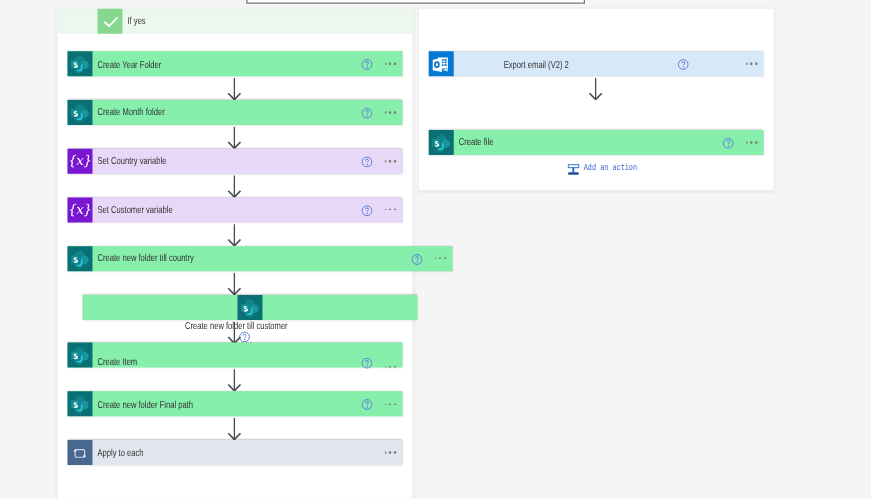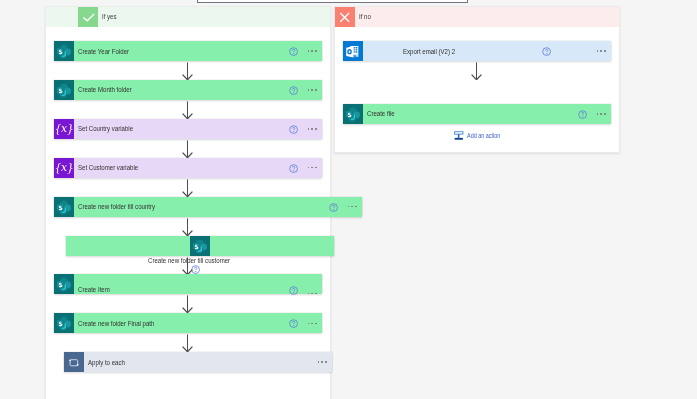--- a/index.html
+++ b/index.html
@@ -32,36 +32,36 @@
   .card .ico{width:20px;height:20px;flex:0 0 20px;position:relative;display:block;}
   .card .ttl{font-size:8px;color:#323130;margin-left:3.9px;flex:1 1 auto;white-space:nowrap;
              transform:scaleX(0.760);transform-origin:left center;}
   .card .help{width:9.2px;height:9.2px;flex:0 0 9.2px;margin-right:9.3px;line-height:0;position:relative;top:0.5px;display:block;}
   .card .dots{flex:0 0 auto;margin-right:5.3px;display:flex;align-items:center;gap:2.2px;}
   .card .dots i{display:block;width:1.6px;height:1.6px;border-radius:50%;background:#7c7a77;}
 
   .bg-sp{background:#86efac;}
   .bg-var{background:#e8d8f8;}
   .bg-out{background:#d7e8f8;gap:36px;}
-  .bg-loop{background:#e2e6ef;margin-left:10px;}
+  .bg-loop{background:#e2e6ef;}
 
   .ic-sp{background:#0a7074;}
   .ic-var{background:#7816d1;}
   .ic-out{background:#0479d4;}
   .ic-loop{background:#496890;}
 
   .varglyph{font-family:"DejaVu Serif",serif;font-style:italic;color:#fff;font-size:10.8px;
             line-height:20px;text-align:center;display:block;letter-spacing:-0.3px;}
 
   
   .arrow{position:absolute;width:13px;}
   .arrow svg{display:block;}
 
   
-  .addaction{position:absolute;display:flex;align-items:center;}
+  .addaction{position:absolute;display:flex;align-items:center;font-family:Liberation Mono, monospace;}
   .addaction .aicon{width:9.6px;height:9.6px;flex:0 0 9.6px;margin-right:3.2px;line-height:0;display:block;}
   .addaction .alabel{font-size:7.2px;color:#3a5fd0;white-space:nowrap;transform:scaleX(0.76);transform-origin:left center;}
 </style>
 </head>
 <body>
 
 <div class="stage">
   <div class="topbox"></div>
   <div id="panels">
       <div class="panel panel-yes">  
@@ -290,28 +290,20 @@
           <span class="ttl">Apply to each</span>  
           <span class="help"></span>  
           <span class="dots">
             <i></i>
             <i></i>
             <i></i>
           </span>
         </div>
       </div>
       <div class="panel panel-no">  
-        <div class="hdr hdr-no">    
-          <span class="sq sq-no">
-            <svg width="20" height="20" viewBox="0 0 20 20" xmlns="http://www.w3.org/2000/svg">
-              <path d="M5.3 5.9 L14.1 14.7 M14.1 5.9 L5.3 14.7" stroke="#ffffff" stroke-width="1.35" fill="none" stroke-linecap="butt"></path>
-            </svg>
-          </span>    
-          <span class="lbl">If no</span>  
-        </div>
         <div class="card bg-out" style="left:8px;top:34px;width:268px;">  
           <span class="ico ic-out"><svg width="20" height="20" viewBox="0 0 20 20" xmlns="http://www.w3.org/2000/svg">
               <path d="M7.2 5.0h8.1v8.8h-8.1z" fill="#ffffff"></path>
               <path d="M8.15 6.1h1.5v1.4h-1.5zM10.35 6.1h1.5v1.4h-1.5zM12.55 6.1h1.75v1.4h-1.75z" fill="#0a73cc"></path>
               <path d="M8.15 8.2h1.5v1.4h-1.5zM10.35 8.2h1.5v1.4h-1.5zM12.55 8.2h1.75v1.4h-1.75z" fill="#0a73cc"></path>
               <path d="M8.15 10.3h1.5v1.4h-1.5zM10.35 10.3h1.5v1.4h-1.5zM12.55 10.3h1.75v1.4h-1.75z" fill="#0a73cc"></path>
               <path d="M15.3 13.8v2.3l-4.8-1.2z" fill="#cfe3f8"></path>
               <path d="M3.2 6.7l7.3-1.5v11.4l-7.3-1.5z" fill="#ffffff"></path>
               <ellipse cx="6.5" cy="10.7" rx="2.25" ry="2.65" fill="#0a73cc"></ellipse>
               <ellipse cx="6.5" cy="10.7" rx="0.9" ry="1.25" fill="#ffffff"></ellipse>

